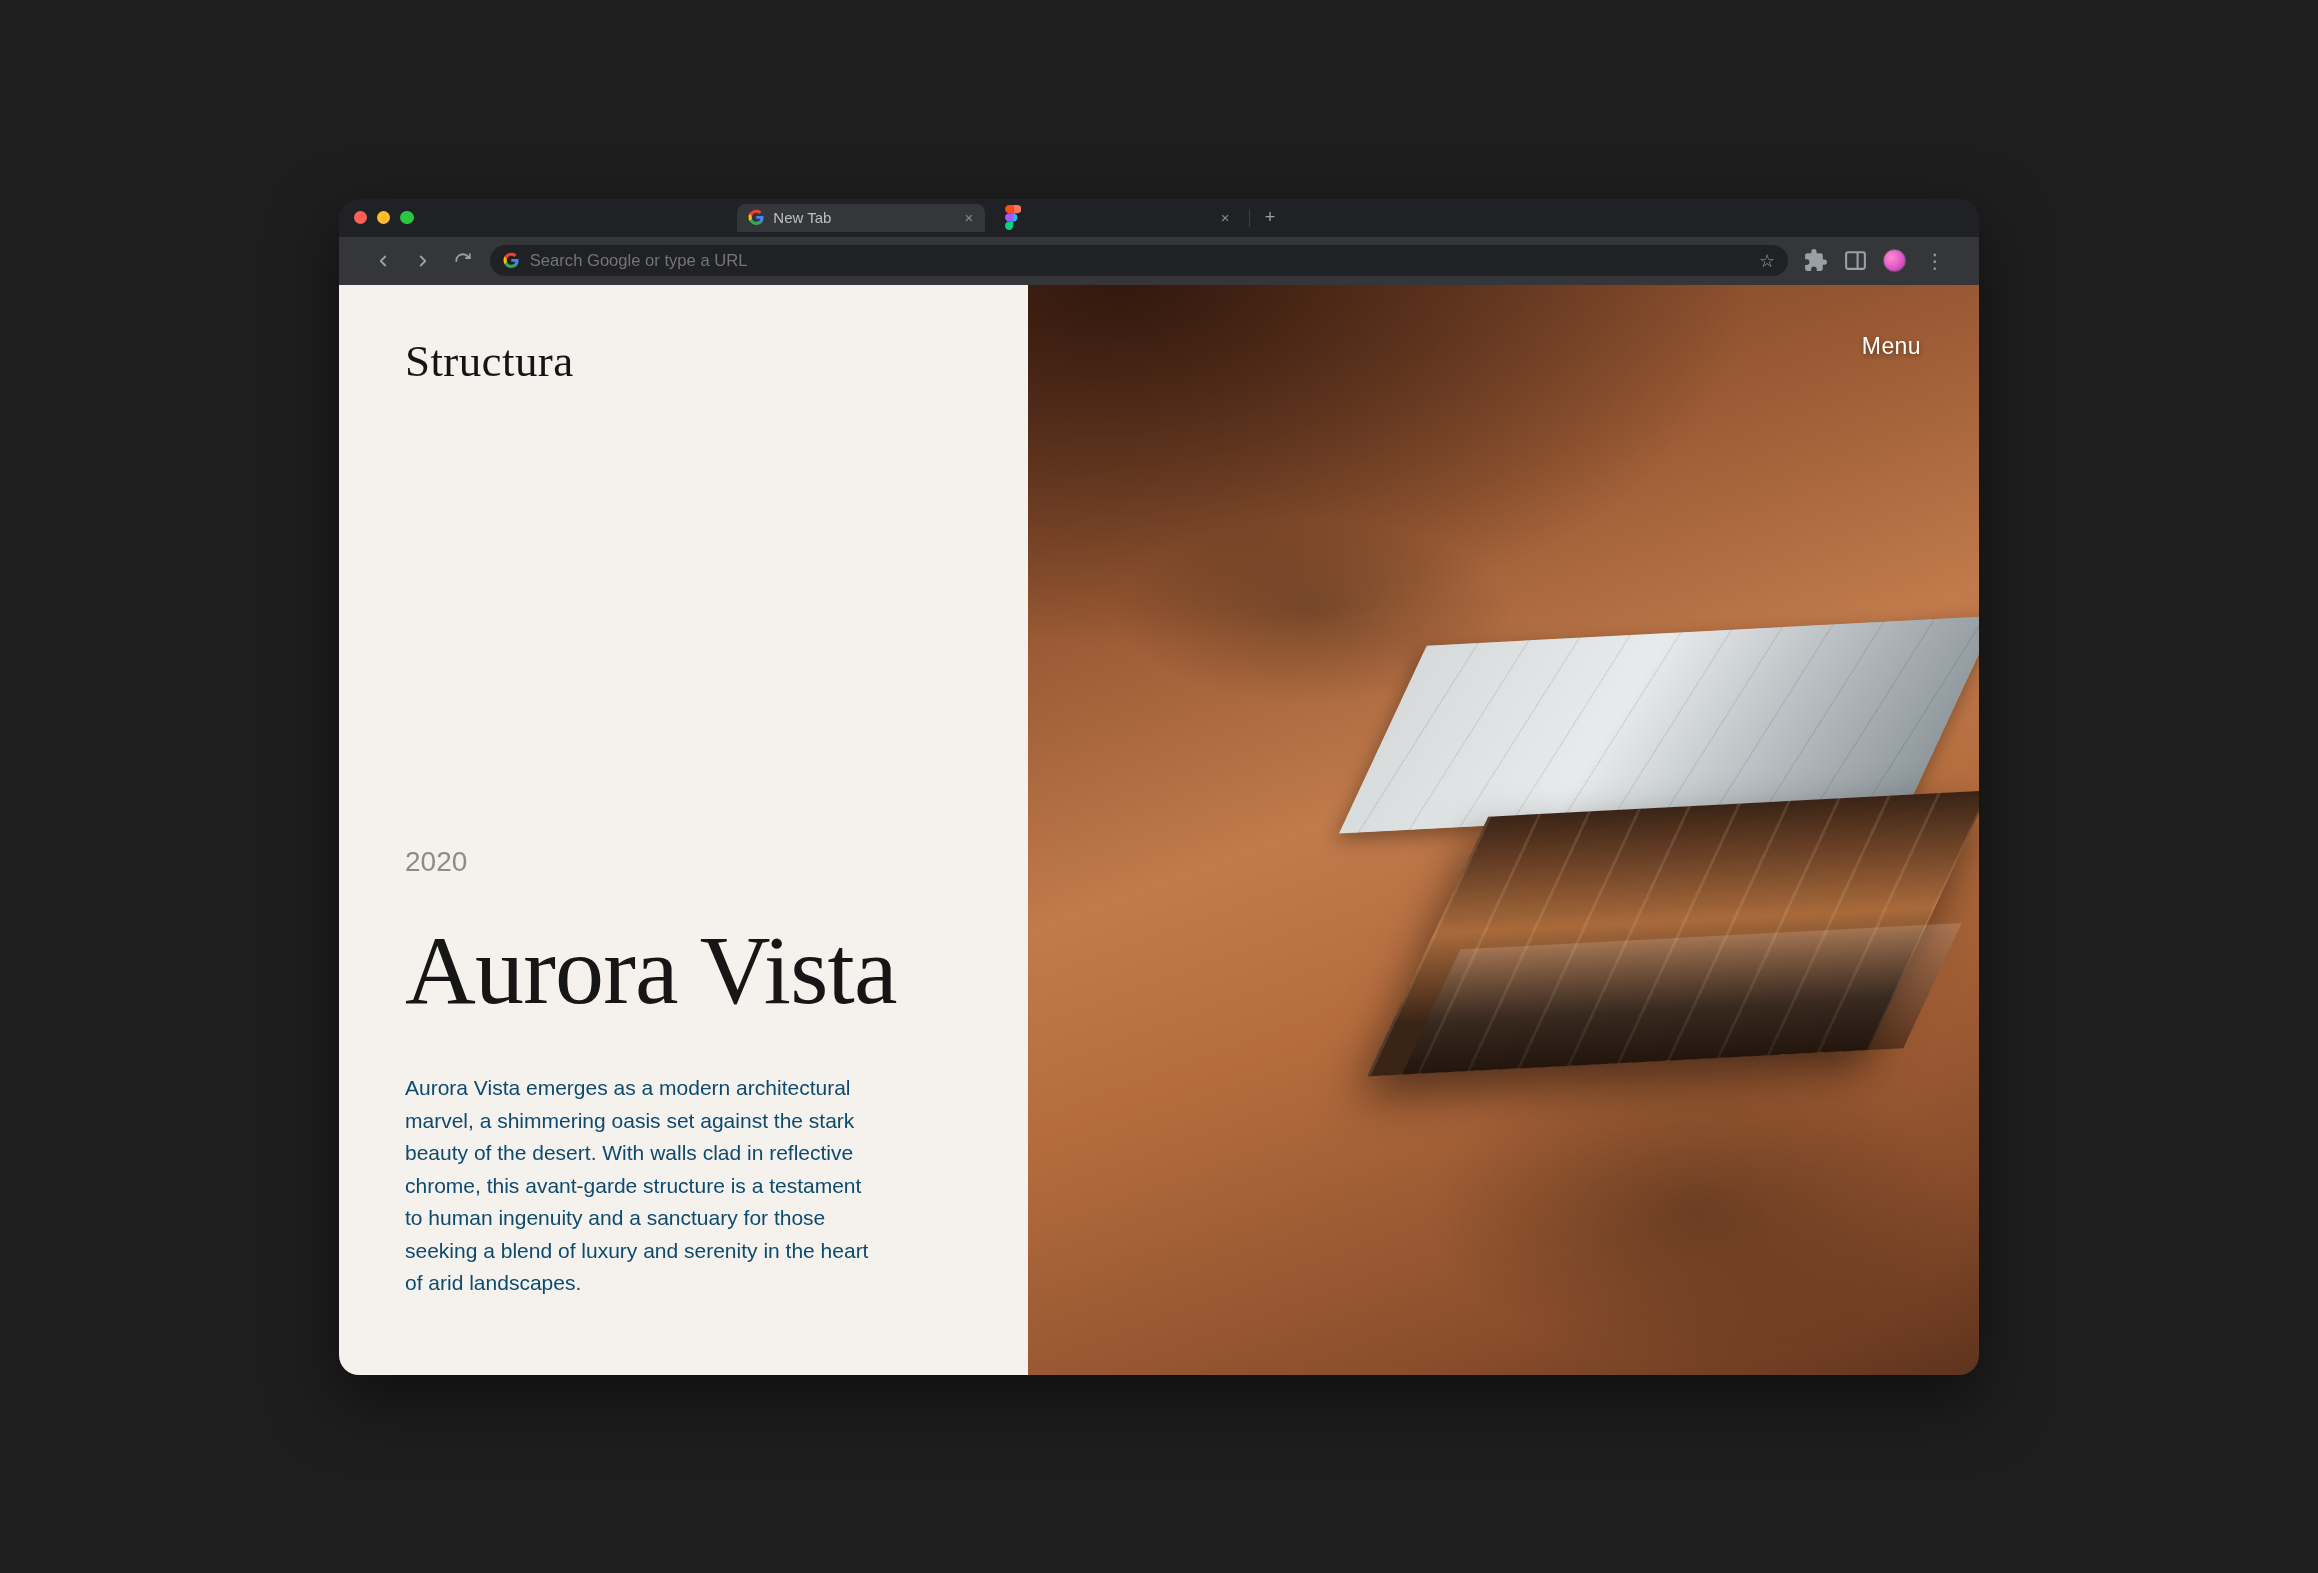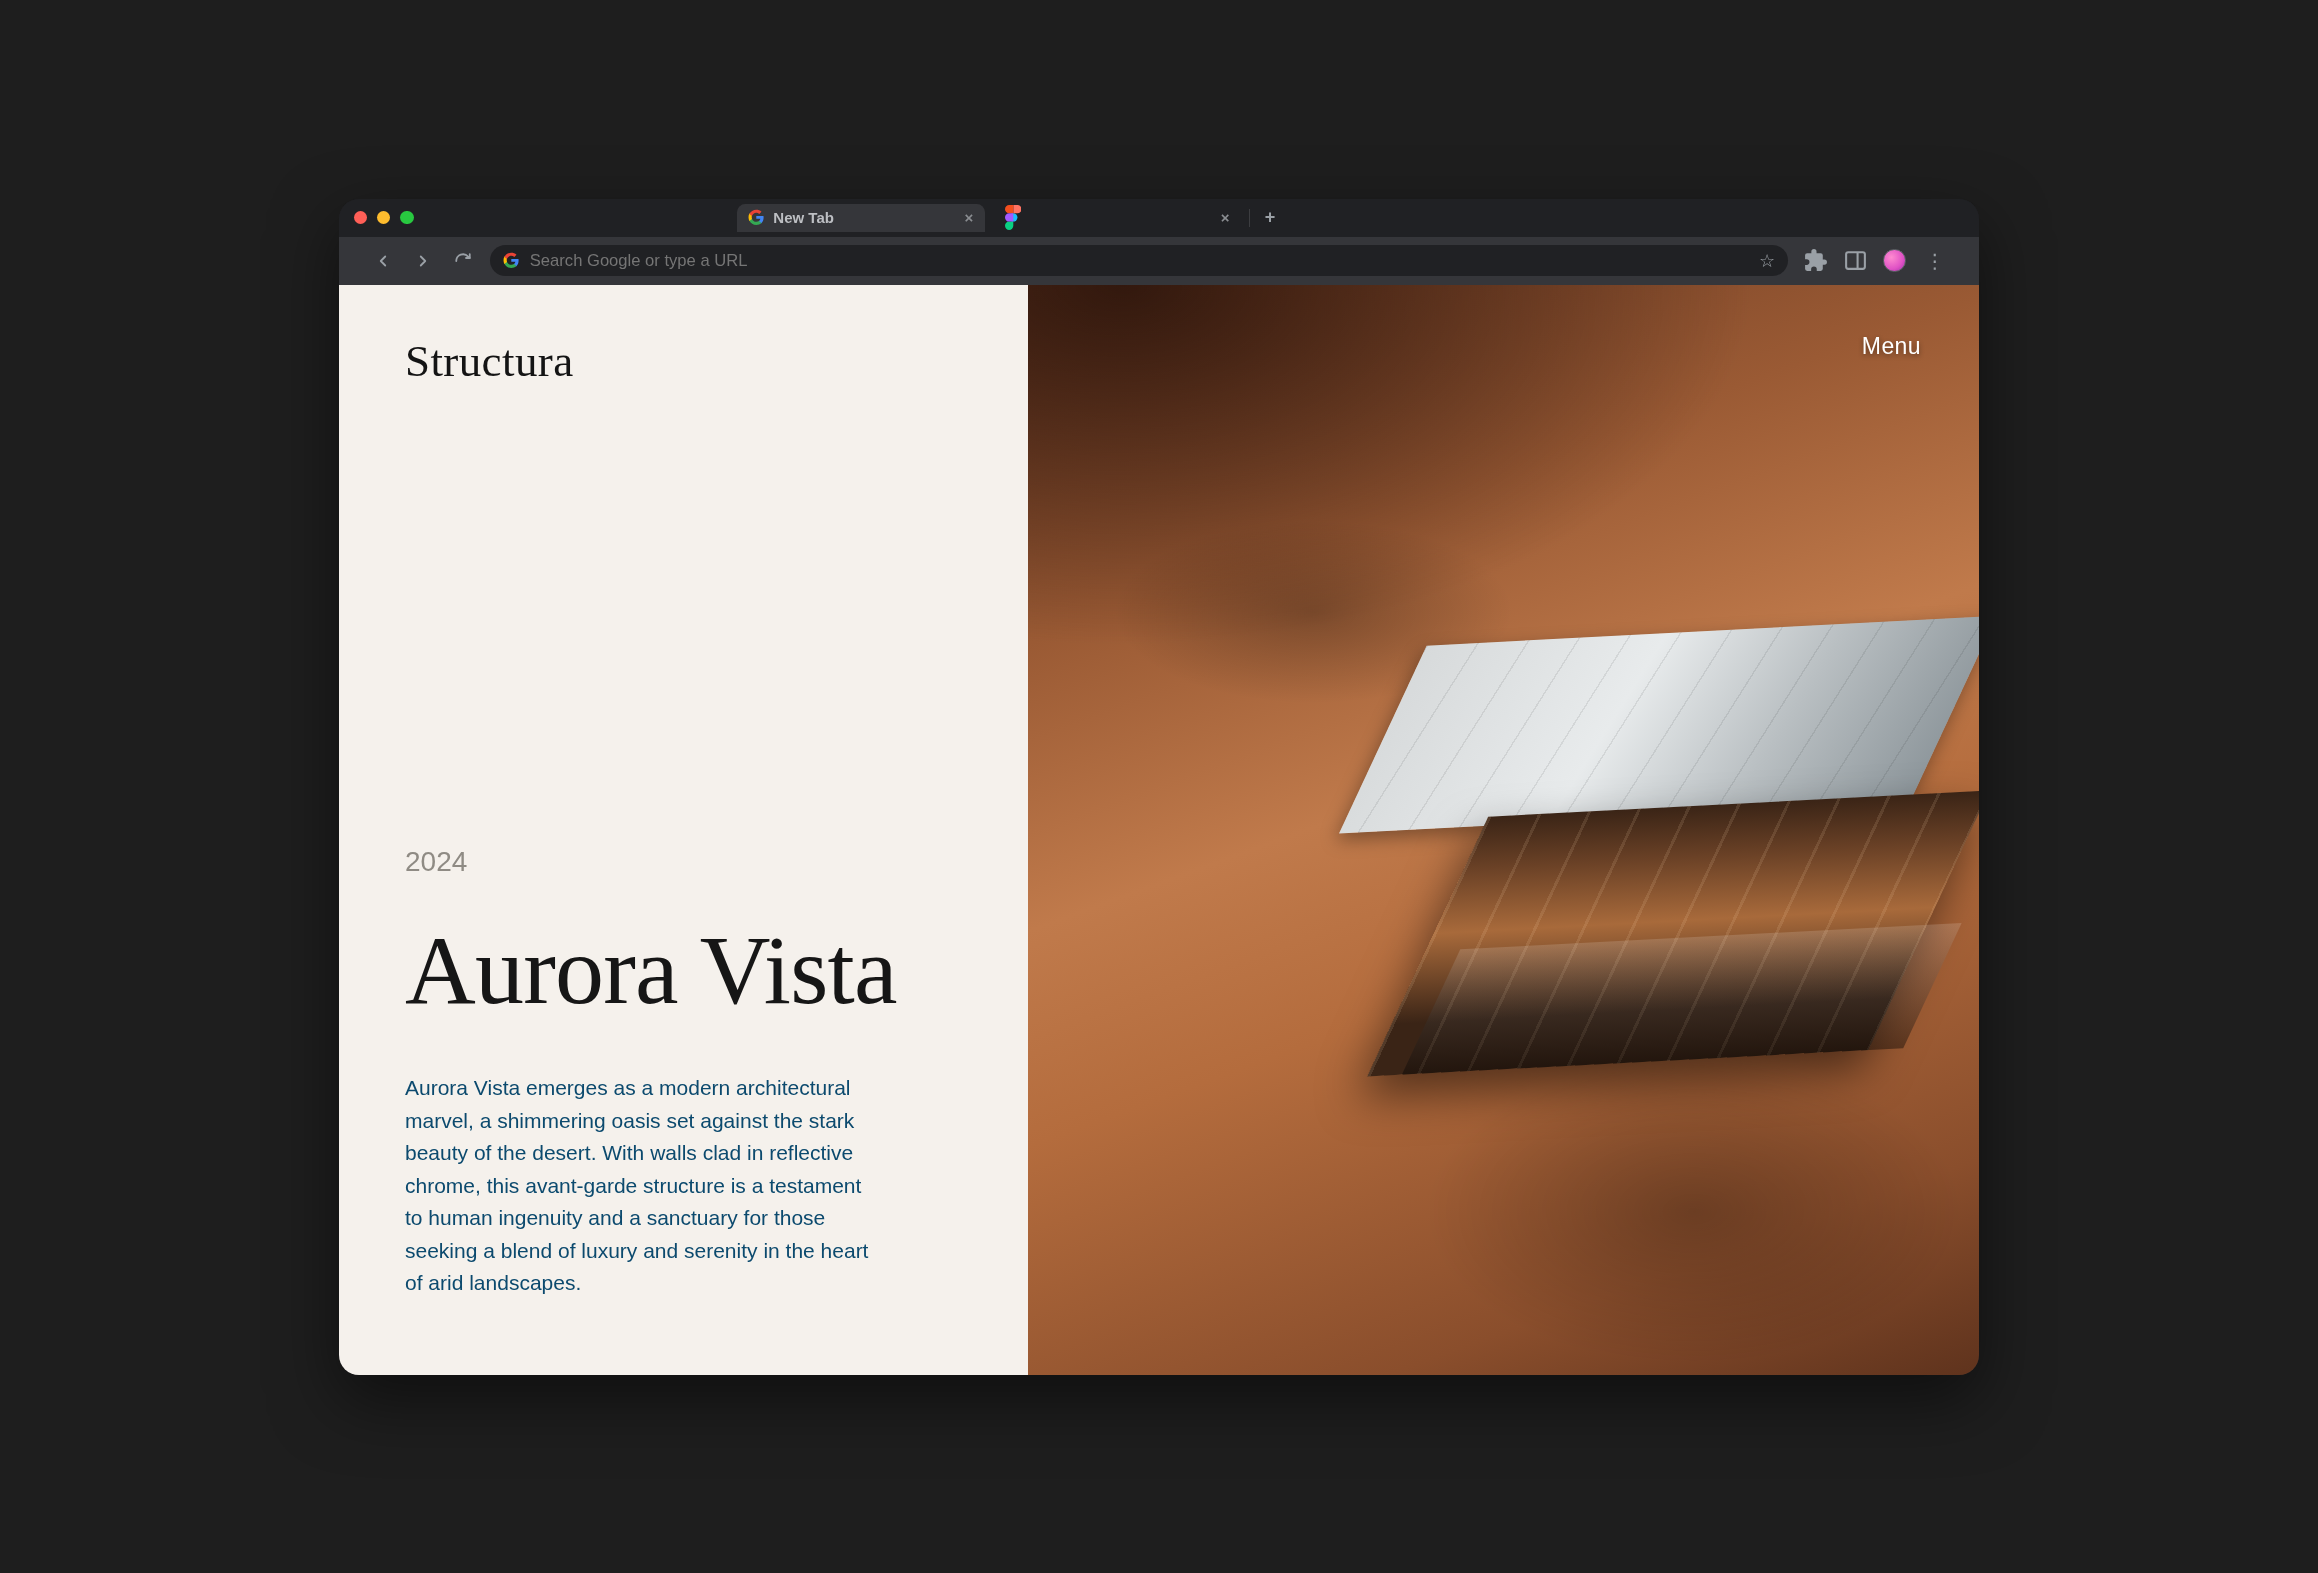--- a/index.html
+++ b/index.html
@@ -35,21 +35,20 @@
   }
 
   
   .tabstrip {
     height: 38px;
     background: #202124;
     display: flex;
     align-items: center;
     padding: 0 10px;
     gap: 8.3px;
-    font-weight: bold;
   }
   .traffic-lights { display: flex; gap: 10px; margin-left: 5px; margin-right: 315px; }
   .dot { width: 13.2px; height: 13.2px; border-radius: 50%; }
   .dot.red    { background: #ff5f57; }
   .dot.yellow { background: #febc2e; }
   .dot.green  { background: #28c840; }
 
   .tab {
     height: 28px;
     min-width: 248px;
@@ -306,21 +305,21 @@
           </svg>
       </div>
       <div class="avatar"></div>
       <div class="kebab">⋮</div>
     </div>
 
     <div class="content">
       <div class="panel">
         <div class="brand">Structura</div>
         <div class="meta-block">
-          <div class="year">2024</div>
+          <div class="year">2020</div>
           <div class="project-title">Aurora Vista</div>
           <div class="project-desc">Aurora Vista emerges as a modern architectural marvel, a shimmering oasis set against the stark beauty of the desert. With walls clad in reflective chrome, this avant-garde structure is a testament to human ingenuity and a sanctuary for those seeking a blend of luxury and serenity in the heart of arid landscapes.</div>
         </div>
       </div>
 
       <div class="hero">
         <div class="hero-scene">
           <div class="sand"></div>
           <div class="building">
             <div class="roof"></div>

